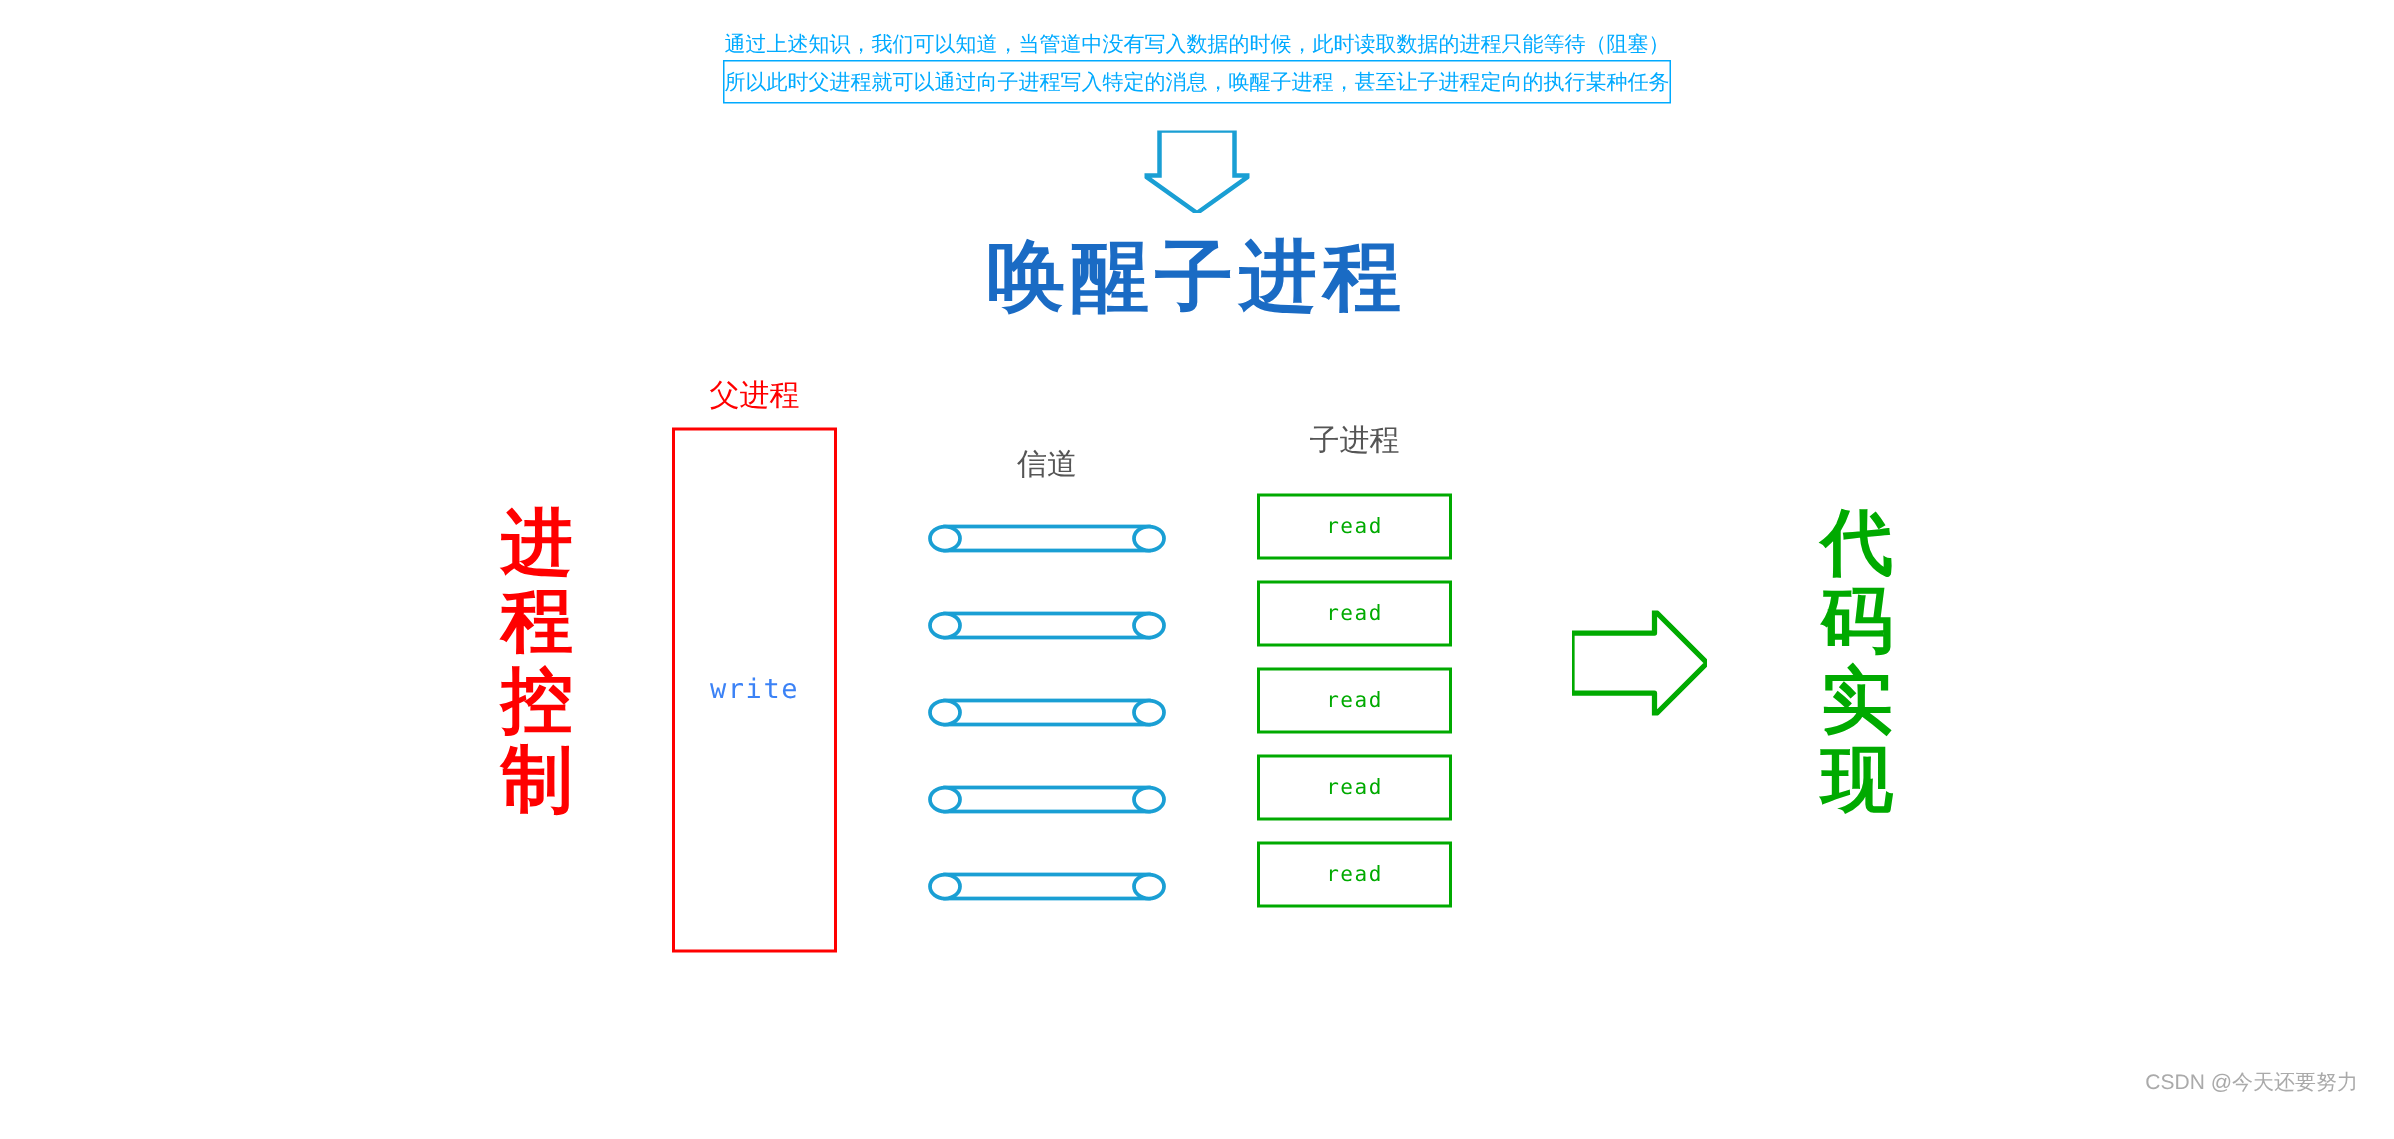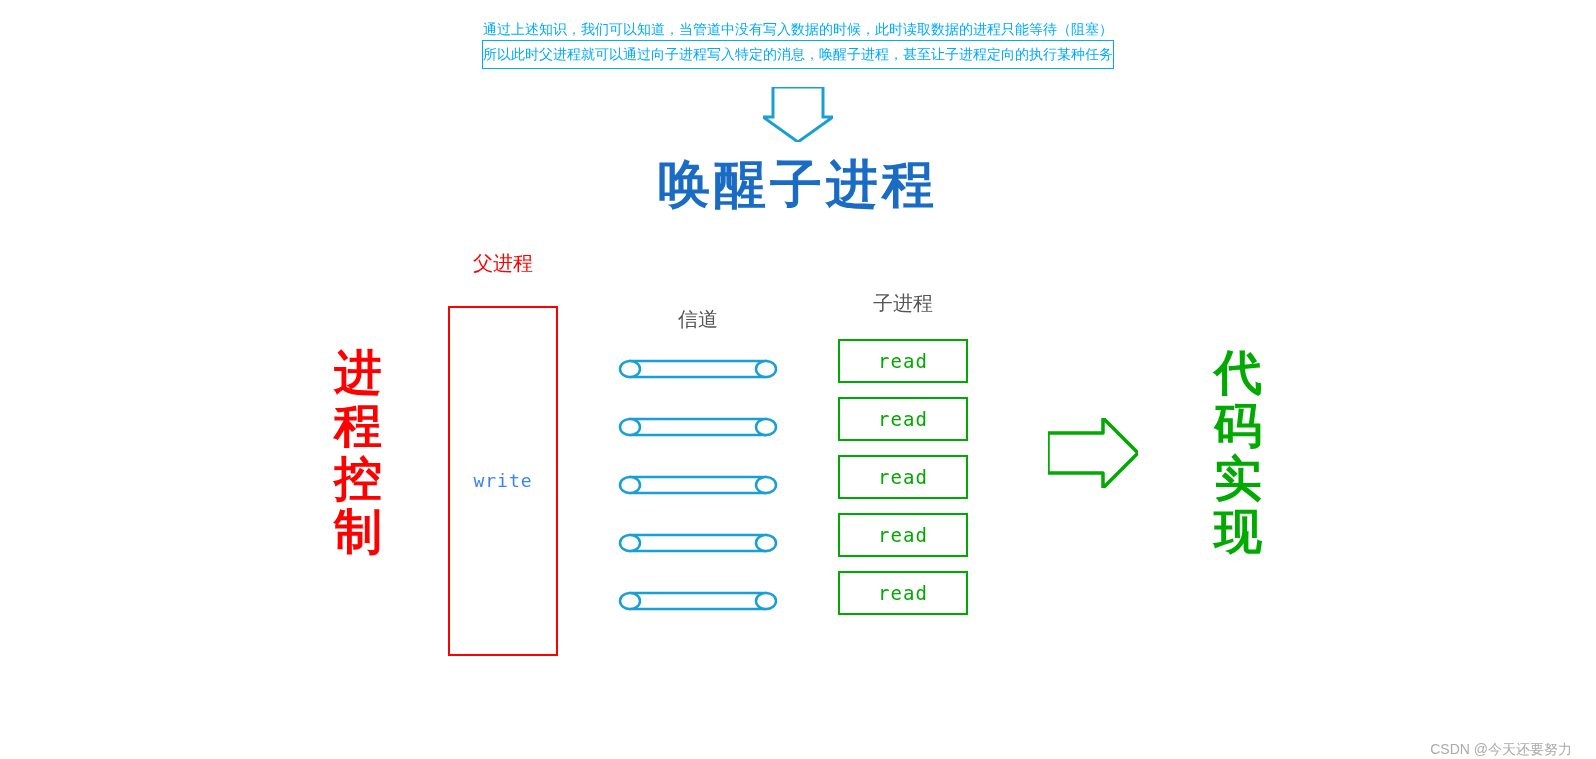--- a/index.html
+++ b/index.html
@@ -76,21 +76,20 @@
       flex-shrink: 0;
       margin-right: 30px;
     }
 
     
     .father-process-col {
       display: flex;
       flex-direction: column;
       align-items: center;
       margin-right: 60px;
-      gap: 21px;
     }
 
     .father-label {
       color: #ff0000;
       font-size: 20px;
       margin-bottom: 8px;
       font-family: "SimHei", "Microsoft YaHei", sans-serif;
     }
 
     .father-box {
@@ -170,21 +169,21 @@
       border: 2px solid #00aa00;
       width: 130px;
       height: 44px;
       display: flex;
       align-items: center;
       justify-content: center;
     }
 
     .child-box-text {
       color: #00aa00;
-      font-size: 19px;
+      font-size: 14px;
       font-family: monospace;
       letter-spacing: 1px;
     }
 
     
     .arrow-right-container {
       display: flex;
       align-items: center;
       margin-right: 40px;
     }
@@ -196,21 +195,21 @@
       font-weight: bold;
       line-height: 1.1;
       text-align: center;
       width: 120px;
       flex-shrink: 0;
     }
 
     
     .watermark {
       position: absolute;
-      bottom: 0;
+      bottom: 28px;
       right: 24px;
       color: #aaa;
       font-size: 14px;
       font-family: "SimHei", "Microsoft YaHei", sans-serif;
     }
   </style>
 </head>
 <body>
 
 <div class="page-container">

